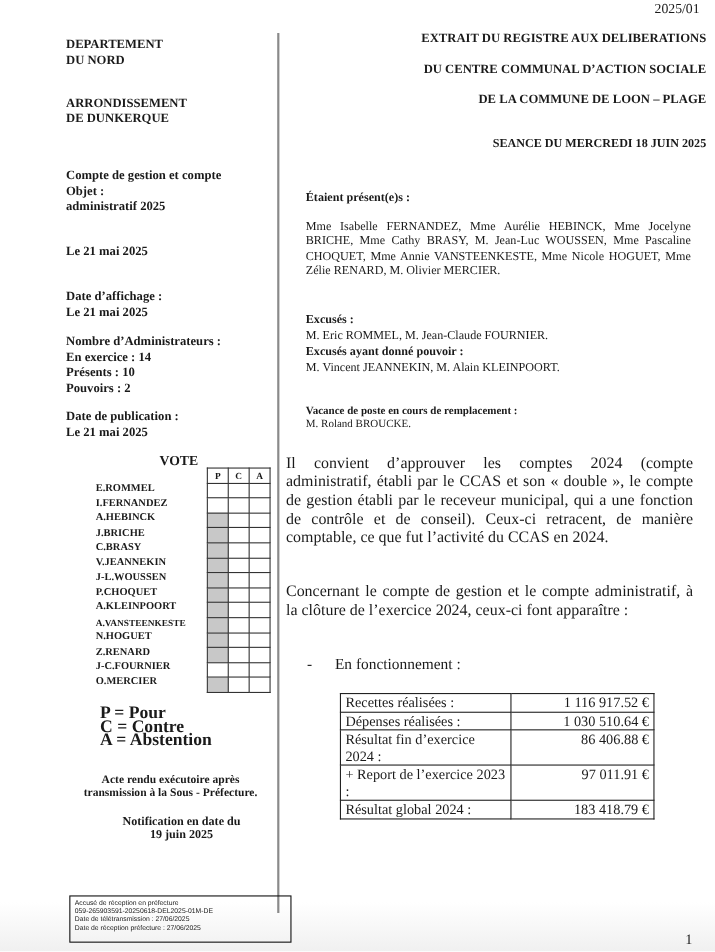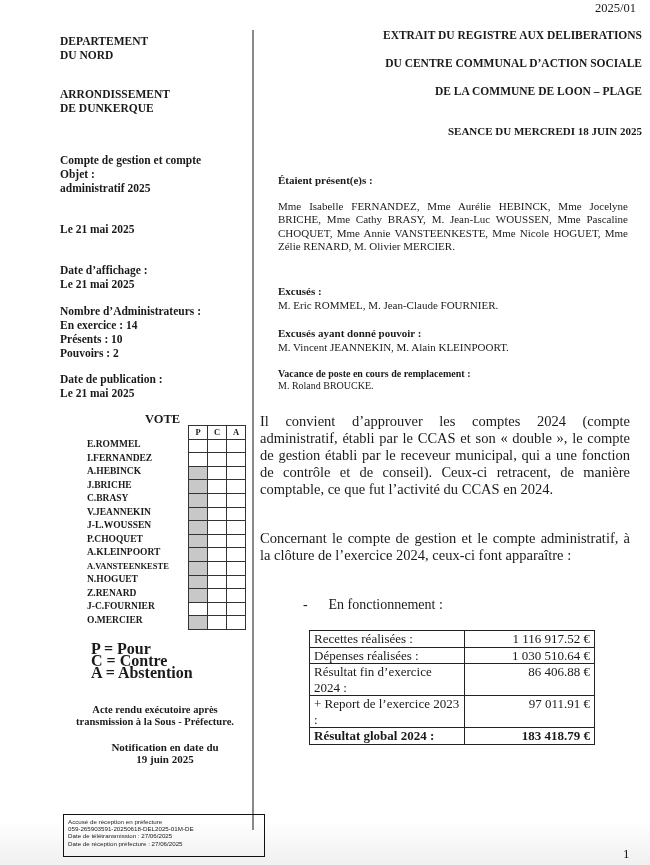--- a/index.html
+++ b/index.html
@@ -19,22 +19,22 @@
     table.vote td, table.vote th { border: 1px solid #333; width: 19px; height: 13.6px; font-size: 8.5px; font-family: "Liberation Serif", serif; text-align: center; font-weight: bold; }
     table.vote td.shade { background: #c8c8c8; }
     .legend { left: 91px; top: 643px; font-family: "Liberation Serif", serif; font-weight: bold; font-size: 16px; line-height: 12px; }
     .acte { left: 60px; width: 190px; top: 704px; text-align: center; font-family: "Liberation Serif", serif; font-weight: bold; font-size: 10.5px; line-height: 12px; }
     .notif { left: 90px; width: 150px; top: 741px; text-align: center; font-family: "Liberation Serif", serif; font-weight: bold; font-size: 11px; line-height: 12px; }
     .receipt { left: 63px; top: 814px; width: 202px; height: 43px; border: 1.2px solid #111; padding: 3px 4px; font-family: "Liberation Sans", sans-serif; font-size: 6.2px; line-height: 7.2px; }
     table.fin { position: absolute; left: 309px; top: 630px; border-collapse: collapse; font-family: "Liberation Serif", serif; font-size: 13px; }
     table.fin td { border: 1px solid #222; padding: 0 4px; line-height: 15.5px; vertical-align: top; }
     table.fin td.l { width: 155px; }
     table.fin td.r { width: 130px; text-align: right; }
-    table.fin tr.total td { font-weight: bold; }
-    .bullet { left: 279px; top: 597px; font-family: "Liberation Serif", serif; font-size: 14px; margin-left: 24px; }
+    table.fin tr.total td { font-weight: normal; }
+    .bullet { left: 279px; top: 597px; font-family: "Liberation Serif", serif; font-size: 14px; }
     .bullet span.dash { display: inline-block; width: 22px; }
     .pagenum { left: 623px; top: 846px; font-family: "Liberation Serif", serif; font-size: 13px; }
     .footer-shade { left: 0; top: 820px; width: 650px; height: 45px; background: linear-gradient(#ffffff, #f0f0f0); }
   </style>
 </head>
 <body>
 
 <div class="abs footer-shade"></div>
 
 <div class="abs ref">2025/01</div>
@@ -198,21 +198,21 @@
 <div class="abs hdr" style="top:125px; font-size:11px;">SEANCE DU MERCREDI 18 JUIN 2025</div>
 
 <div class="abs body-sm" style="top:174px;">
   <span class="lbl" style="margin-bottom:12px;">Étaient présent(e)s :</span>
   <span style="display:block;">Mme Isabelle FERNANDEZ, Mme Aurélie HEBINCK, Mme Jocelyne BRICHE, Mme Cathy BRASY, M. Jean-Luc WOUSSEN, Mme Pascaline CHOQUET, Mme Annie VANSTEENKESTE, Mme Nicole HOGUET, Mme Zélie RENARD, M. Olivier MERCIER.</span>
 </div>
 <div class="abs body-sm" style="top:285px;">
   <span class="lbl">Excusés :</span>
   <span style="display:block;">M. Eric ROMMEL, M. Jean-Claude FOURNIER.</span>
 </div>
-<div class="abs body-sm" style="top:327px;">
+<div class="abs body-sm" style="top:314px;">
   <span class="lbl">Excusés ayant donné pouvoir :</span>
   <span style="display:block;">M. Vincent JEANNEKIN, M. Alain KLEINPOORT.</span>
 </div>
 <div class="abs body-sm" style="top:368px; font-size:10px; line-height:12px;">
   <span class="lbl">Vacance de poste en cours de remplacement :</span>
   <span style="display:block;">M. Roland BROUCKE.</span>
 </div>
 
 <div class="abs big" style="top:413px;">Il convient d’approuver les comptes 2024 (compte administratif, établi par le CCAS et son « double », le compte de gestion établi par le receveur municipal, qui a une fonction de contrôle et de conseil). Ceux-ci retracent, de manière comptable, ce que fut l’activité du CCAS en 2024.</div>
 <div class="abs big" style="top:530px;">Concernant le compte de gestion et le compte administratif, à la clôture de l’exercice 2024, ceux-ci font apparaître :</div>

